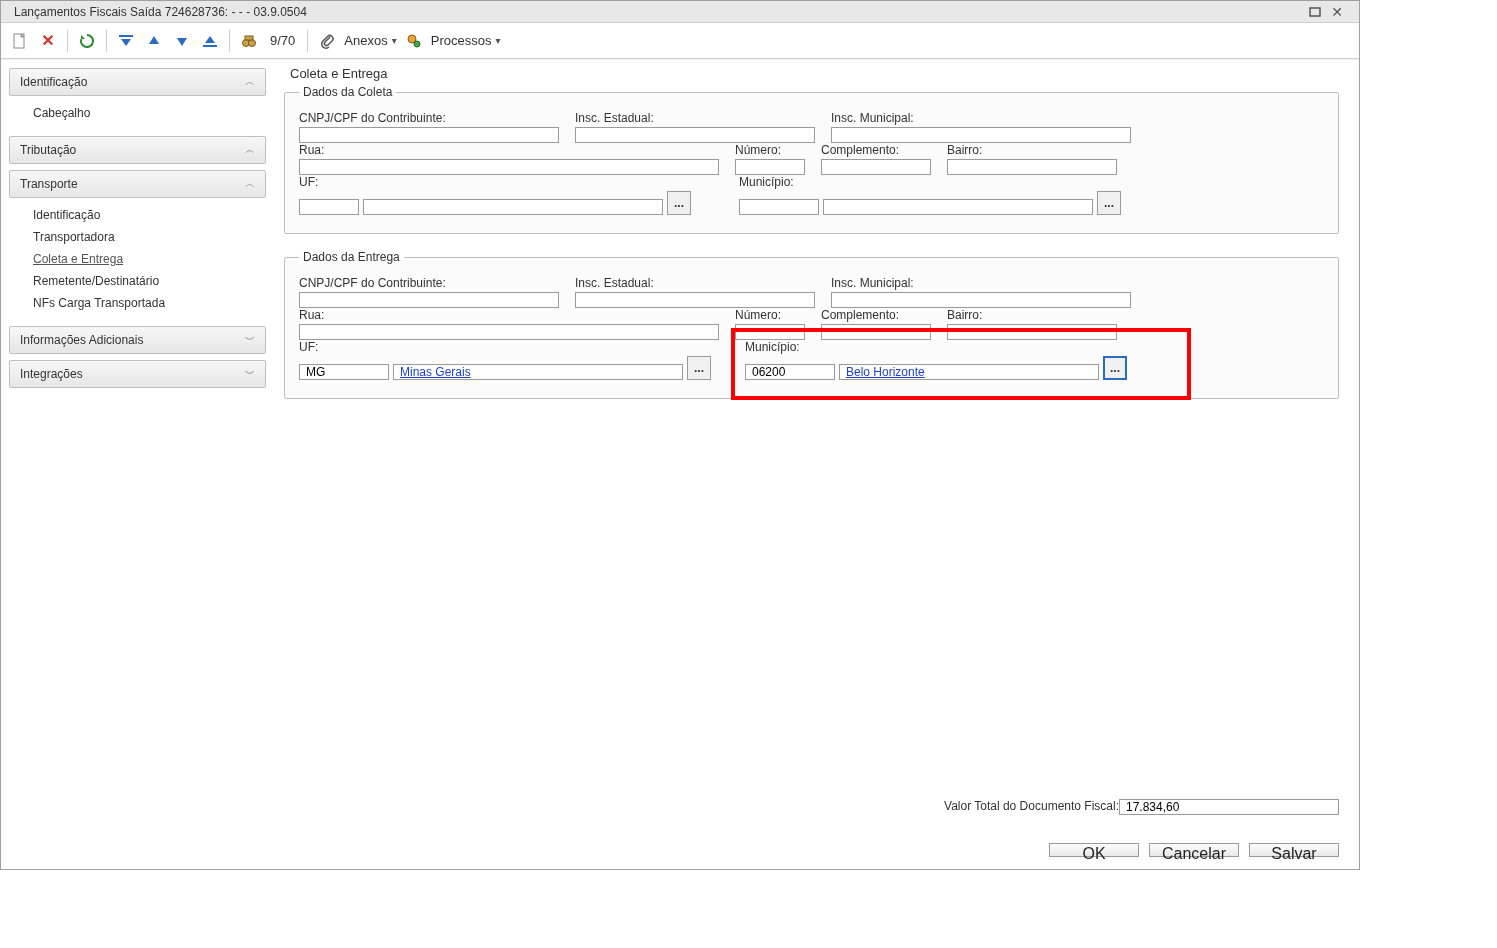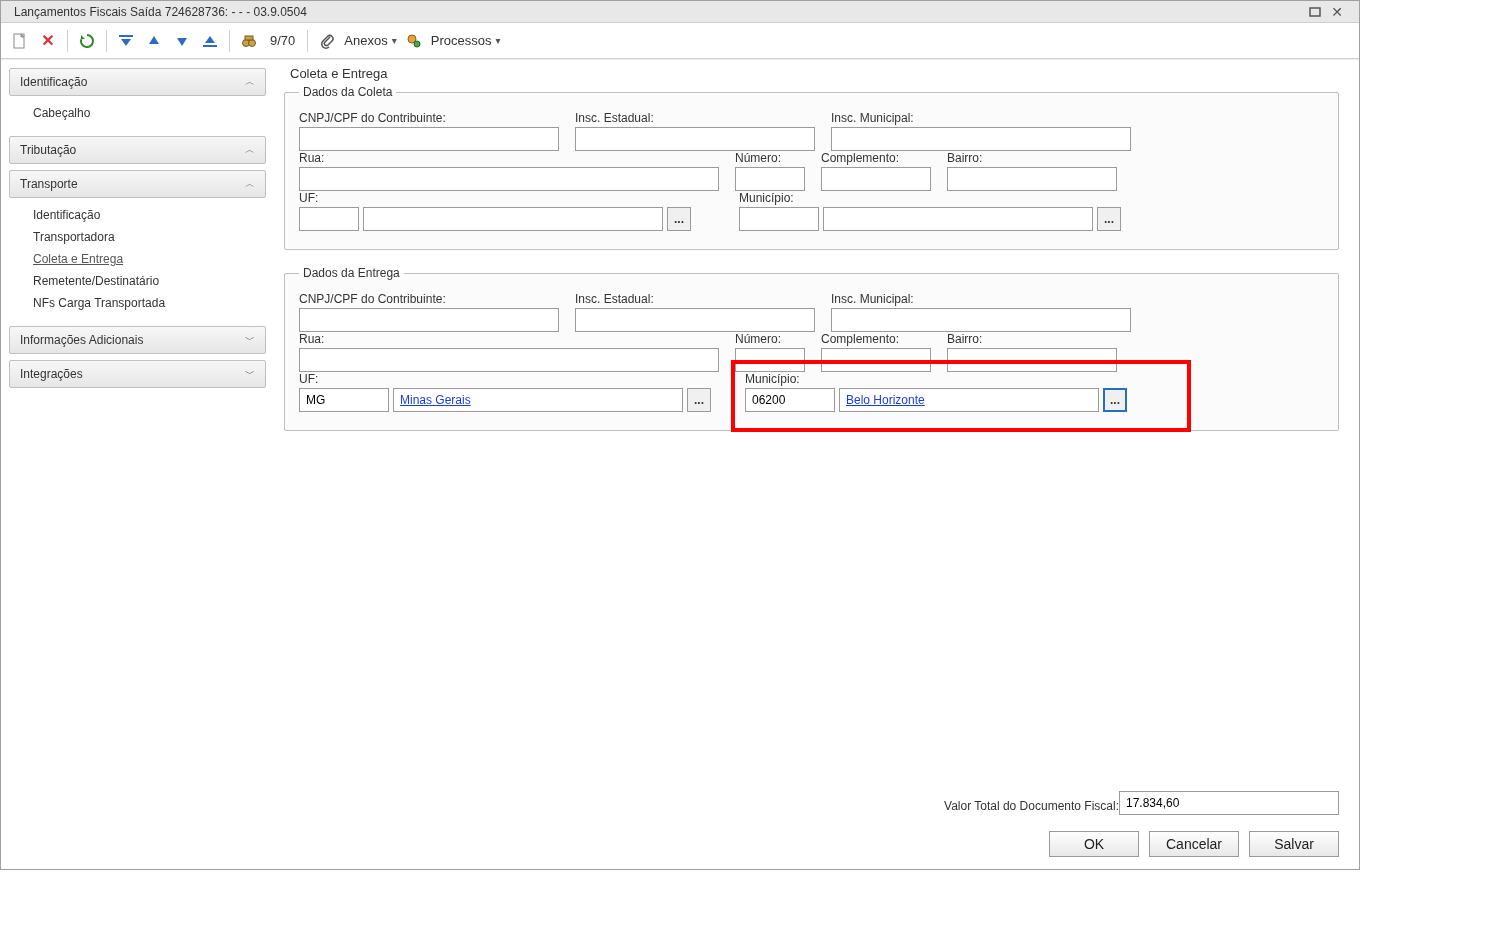--- a/index.html
+++ b/index.html
@@ -124,21 +124,21 @@
   }
   .row {
     display: flex;
     gap: 16px;
   }
   .field {
     display: flex; flex-direction: column;
   }
   .flabel { color: #333; margin-bottom: 2px; }
   input.text {
-    height: 24px;
+    height: 16px;
     border: 1px solid #9a9a9a;
     background: #fff;
     padding: 0 6px;
     font-family: inherit; font-size: 12px;
     color: #000;
   }
   input.link-text { color: #1a3fd6; text-decoration: underline; }
   .lookup-btn {
     width: 24px; height: 24px;
     border: 1px solid #9a9a9a;
@@ -170,25 +170,25 @@
   }
   .footer-right .flabel { margin-bottom: 2px; }
   .footer-right input.text { width: 220px; }
 
   .button-bar {
     position: absolute;
     right: 20px; bottom: 12px;
     display: flex; gap: 10px;
   }
   .btn {
-    min-width: 90px; height: 26px;
+    min-width: 90px; height: 14px;
     border: 1px solid #9a9a9a;
     background: linear-gradient(to bottom, #fefefe, #e8e8e8);
     cursor: pointer;
-    font-family: inherit; font-size: 14px;
+    font-family: inherit; font-size: 16px;
     color: #222;
   }
 
   .red-highlight {
     position: absolute;
     border: 4px solid #ff0000;
     pointer-events: none;
   }
 </style>
 </head>

